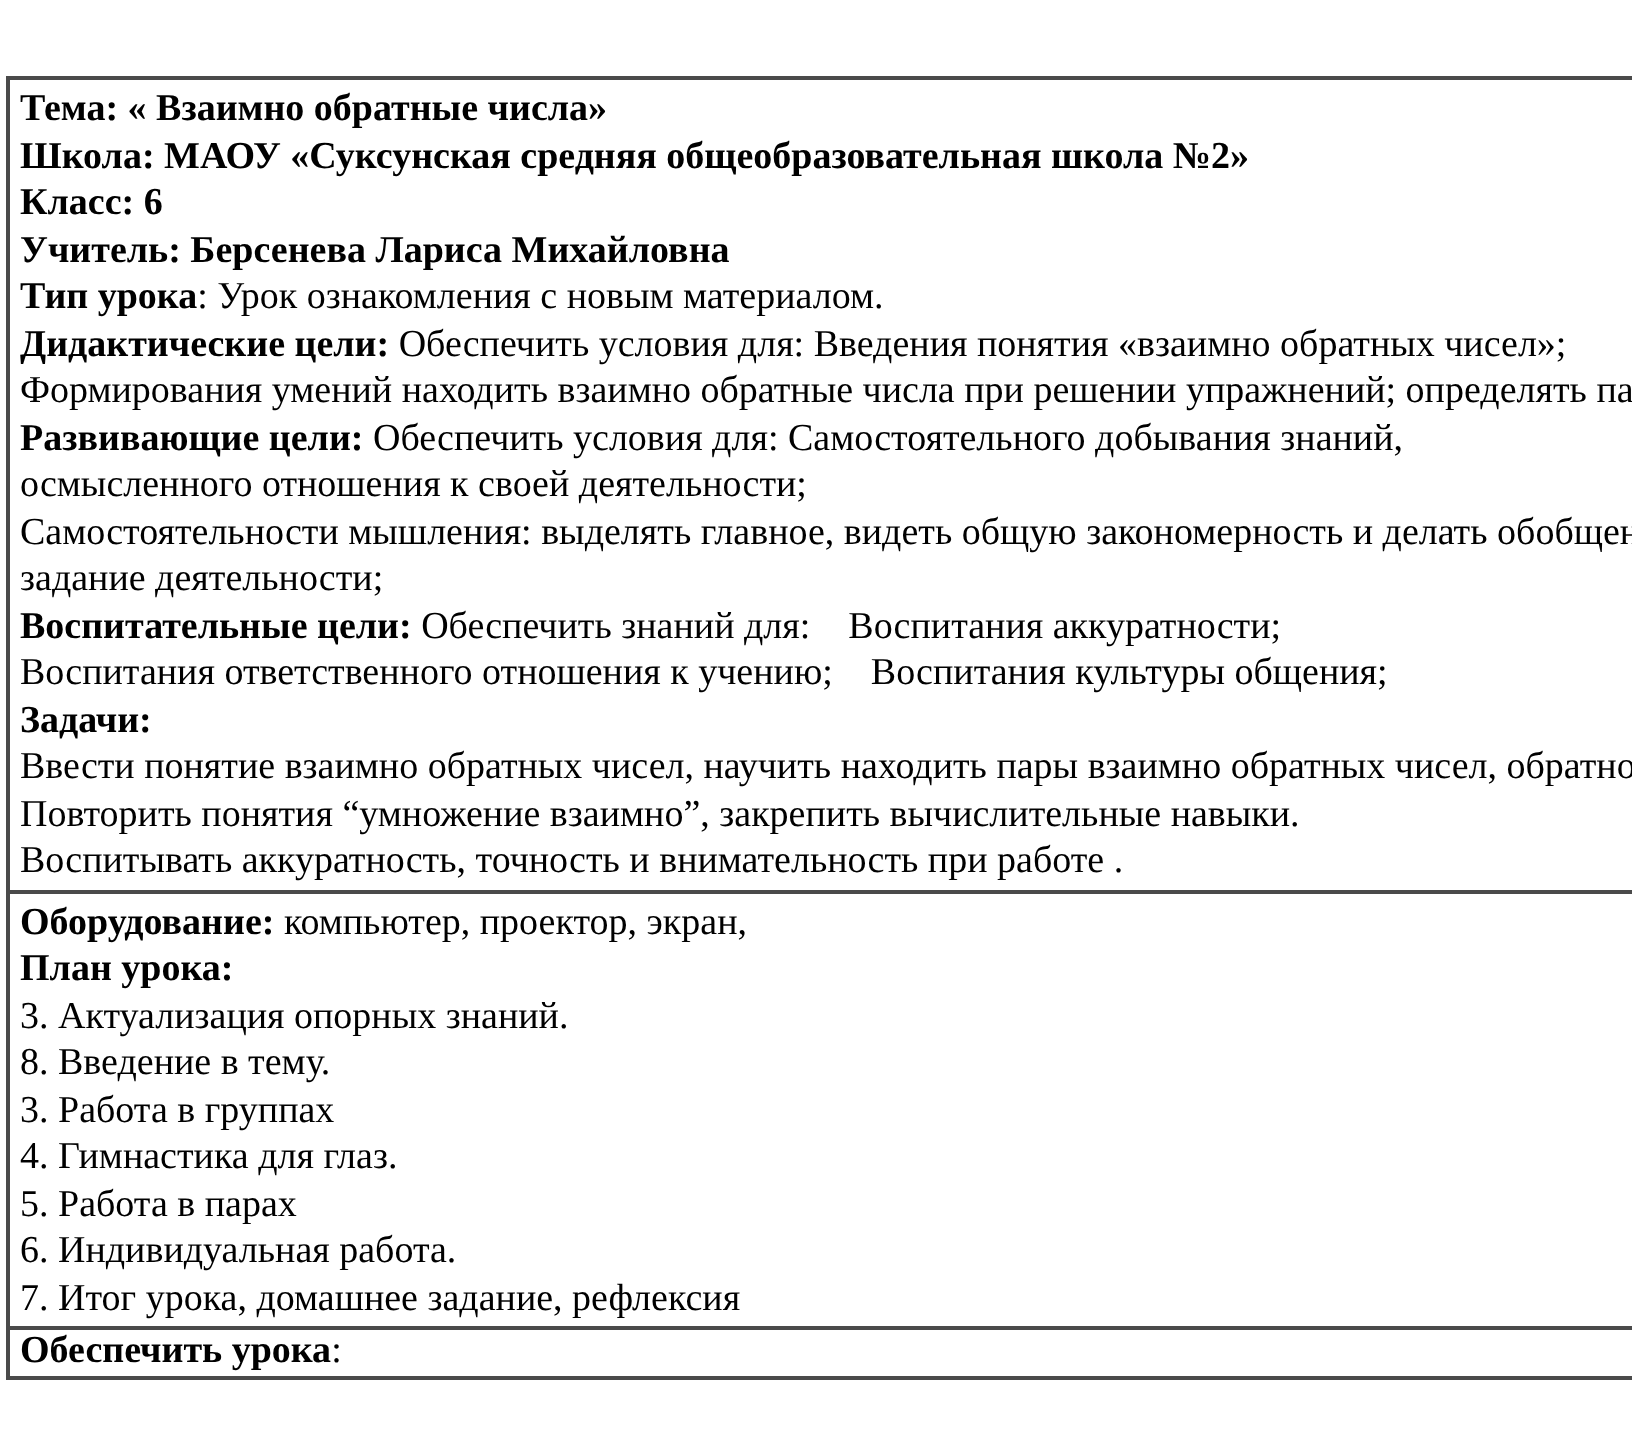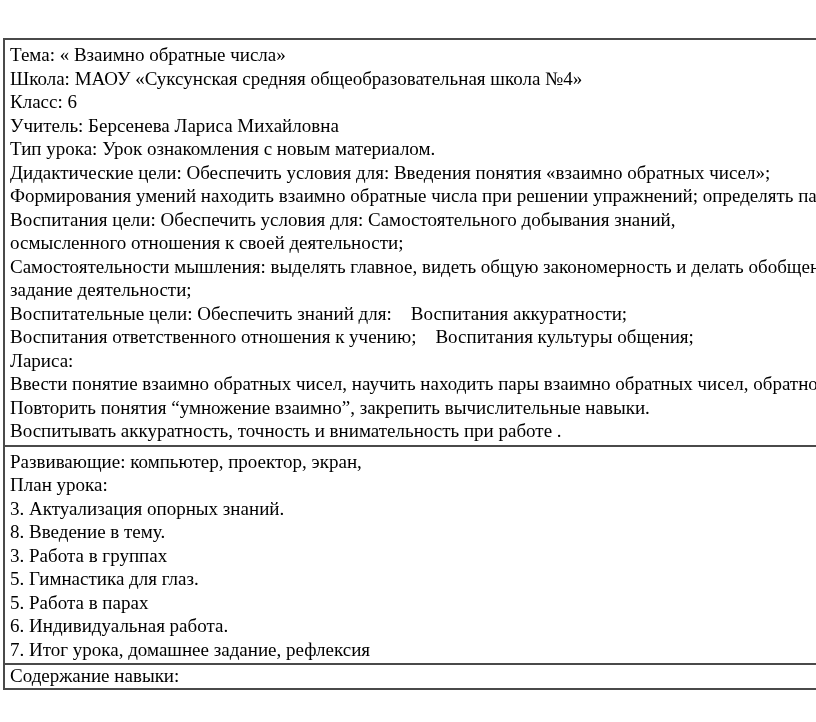--- a/index.html
+++ b/index.html
@@ -35,53 +35,53 @@
   .doc-row.compact .text-line {
     line-height: 20.5px;
     height: 20.5px;
   }
   .text-line {
     white-space: pre;      
     line-height: 23.5px;
     height: 23.5px;
     overflow: hidden;
   }
-  .seg-bold { font-weight: normal; }
+  .seg-bold { font-weight: bold; }
   .seg-reg  { font-weight: normal; }
 </style>
 </head>
 <body style="background: rgb(255, 255, 255); color: rgb(0, 0, 0);">
 
 <div class="doc-table" id="doc-table" style="border-top-color: rgb(74, 74, 74); border-left-color: rgb(74, 74, 74);">
     <div class="doc-row" style="border-bottom-color: rgb(74, 74, 74);">
       <div class="text-line"><span class="seg-bold">Тема: « Взаимно обратные числа»</span></div>
-      <div class="text-line"><span class="seg-bold">Школа: МАОУ «Суксунская средняя общеобразовательная школа №4»</span></div>
+      <div class="text-line"><span class="seg-bold">Школа: МАОУ «Суксунская средняя общеобразовательная школа №2»</span></div>
       <div class="text-line"><span class="seg-bold">Класс: 6</span></div>
       <div class="text-line"><span class="seg-bold">Учитель: Берсенева Лариса Михайловна</span></div>
       <div class="text-line"><span class="seg-bold">Тип урока</span><span class="seg-reg">: Урок ознакомления с новым материалом.</span></div>
       <div class="text-line"><span class="seg-bold">Дидактические цели: </span><span class="seg-reg">Обеспечить условия для: Введения понятия «взаимно обратных чисел»;</span></div>
       <div class="text-line"><span class="seg-reg">Формирования умений находить взаимно обратные числа при решении упражнений; определять пары вз</span></div>
-      <div class="text-line"><span class="seg-bold">Воспитания цели: </span><span class="seg-reg">Обеспечить условия для: Самостоятельного добывания знаний,</span></div>
+      <div class="text-line"><span class="seg-bold">Развивающие цели: </span><span class="seg-reg">Обеспечить условия для: Самостоятельного добывания знаний,</span></div>
       <div class="text-line"><span class="seg-reg">осмысленного отношения к своей деятельности;</span></div>
       <div class="text-line"><span class="seg-reg">Самостоятельности мышления: выделять главное, видеть общую закономерность и делать обобщенные в</span></div>
       <div class="text-line"><span class="seg-reg">задание деятельности;</span></div>
       <div class="text-line"><span class="seg-bold">Воспитательные цели: </span><span class="seg-reg">Обеспечить знаний для:    Воспитания аккуратности;</span></div>
       <div class="text-line"><span class="seg-reg">Воспитания ответственного отношения к учению;    Воспитания культуры общения;</span></div>
-      <div class="text-line"><span class="seg-bold">Лариса:</span></div>
+      <div class="text-line"><span class="seg-bold">Задачи:</span></div>
       <div class="text-line"><span class="seg-reg">Ввести понятие взаимно обратных чисел, научить находить пары взаимно обратных чисел, обратное чис</span></div>
       <div class="text-line"><span class="seg-reg">Повторить понятия “умножение взаимно”, закрепить вычислительные навыки.</span></div>
       <div class="text-line"><span class="seg-reg">Воспитывать аккуратность, точность и внимательность при работе .</span></div>
     </div>
     <div class="doc-row" style="border-bottom-color: rgb(74, 74, 74);">
-      <div class="text-line"><span class="seg-bold">Развивающие: </span><span class="seg-reg">компьютер, проектор, экран,</span></div>
+      <div class="text-line"><span class="seg-bold">Оборудование: </span><span class="seg-reg">компьютер, проектор, экран,</span></div>
       <div class="text-line"><span class="seg-bold">План урока:</span></div>
       <div class="text-line"><span class="seg-reg">3. Актуализация опорных знаний.</span></div>
       <div class="text-line"><span class="seg-reg">8. Введение в тему.</span></div>
       <div class="text-line"><span class="seg-reg">3. Работа в группах</span></div>
-      <div class="text-line"><span class="seg-reg">5. Гимнастика для глаз.</span></div>
+      <div class="text-line"><span class="seg-reg">4. Гимнастика для глаз.</span></div>
       <div class="text-line"><span class="seg-reg">5. Работа в парах</span></div>
       <div class="text-line"><span class="seg-reg">6. Индивидуальная работа.</span></div>
       <div class="text-line"><span class="seg-reg">7. Итог урока, домашнее задание, рефлексия</span></div>
     </div>
     <div class="doc-row compact" style="border-bottom-color: rgb(74, 74, 74);">
-      <div class="text-line"><span class="seg-bold">Содержание навыки</span><span class="seg-reg">:</span></div>
+      <div class="text-line"><span class="seg-bold">Обеспечить урока</span><span class="seg-reg">:</span></div>
     </div>
   </div>
 
 </body></html>

